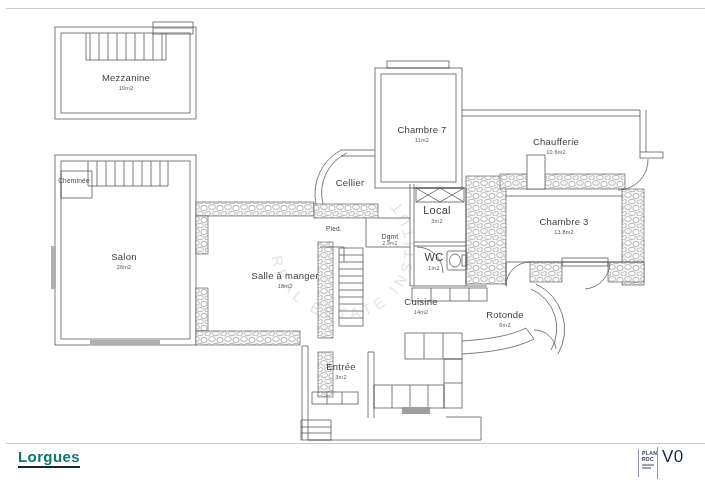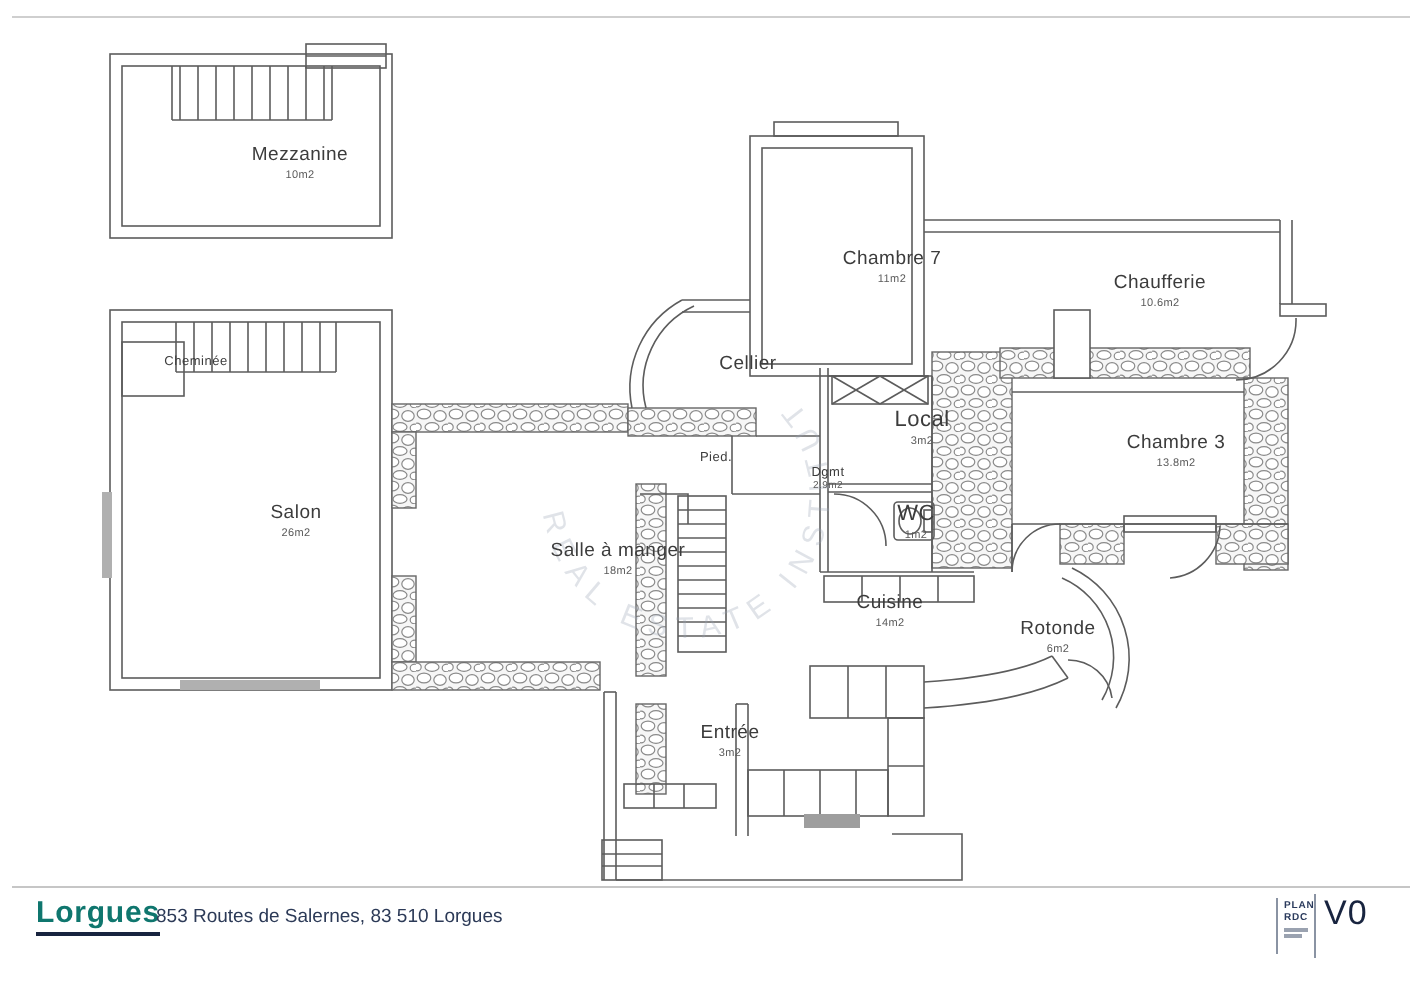--- a/index.html
+++ b/index.html
@@ -6,21 +6,21 @@
   .page{
     position:relative;width:705px;height:498px;background:#ffffff;
     font-family:"Liberation Sans", sans-serif;overflow:hidden;margin:0 auto;
   }
   .rule{position:absolute;left:6px;right:0;height:1px;background:#cfcfcf;}
   .rule-top{top:8px;}
   .rule-bottom{top:443px;background:#c6c6c6;}
   .plan-svg{position:absolute;left:0;top:0;}
   
   .room{position:absolute;transform:translate(-50%,-50%);text-align:center;
-        color:#3c3c3c;line-height:1.15;white-space:nowrap;z-index:5;margin-left:24px;}
+        color:#3c3c3c;line-height:1.15;white-space:nowrap;z-index:5;}
   .room .rn{font-size:9.5px;letter-spacing:.25px;}
   .room .ra{font-size:5.5px;color:#5a5a5a;margin-top:1px;letter-spacing:.2px;}
   .room.sm .rn{font-size:6.5px;}
   .room.sm .ra{font-size:5px;}
   .room.md .rn{font-size:11px;}
   
   .footer-city{position:absolute;left:18px;top:448px;font-size:15px;font-weight:bold;
       color:#0f766e;letter-spacing:.4px;border-bottom:2px solid #18243f;padding-bottom:1px;}
   .footer-address{position:absolute;left:78px;top:453px;font-size:9.5px;color:#2c3a57;}
   .vline{position:absolute;width:1px;background:#8a93a3;}
@@ -309,21 +309,20 @@
     <div class="rn">Rotonde</div>
       <div class="ra">6m2</div>
   </div>
   <div class="room" style="left:341px;top:371px">
     <div class="rn">Entrée</div>
       <div class="ra">3m2</div>
   </div>
 
   <div class="rule rule-bottom"></div>
   <div class="footer-city">Lorgues</div>
-  <div class="footer-address">853 Routes de Salernes, 83 510 Lorgues</div>
   <div class="vline vline-1"></div>
   <div class="plan-code">
     <div>PLAN</div>
     <div>RDC</div>
     <div class="fine-print"></div>
     <div class="fine-print short"></div>
   </div>
   <div class="vline vline-2"></div>
   <div class="version">V0</div>
 

